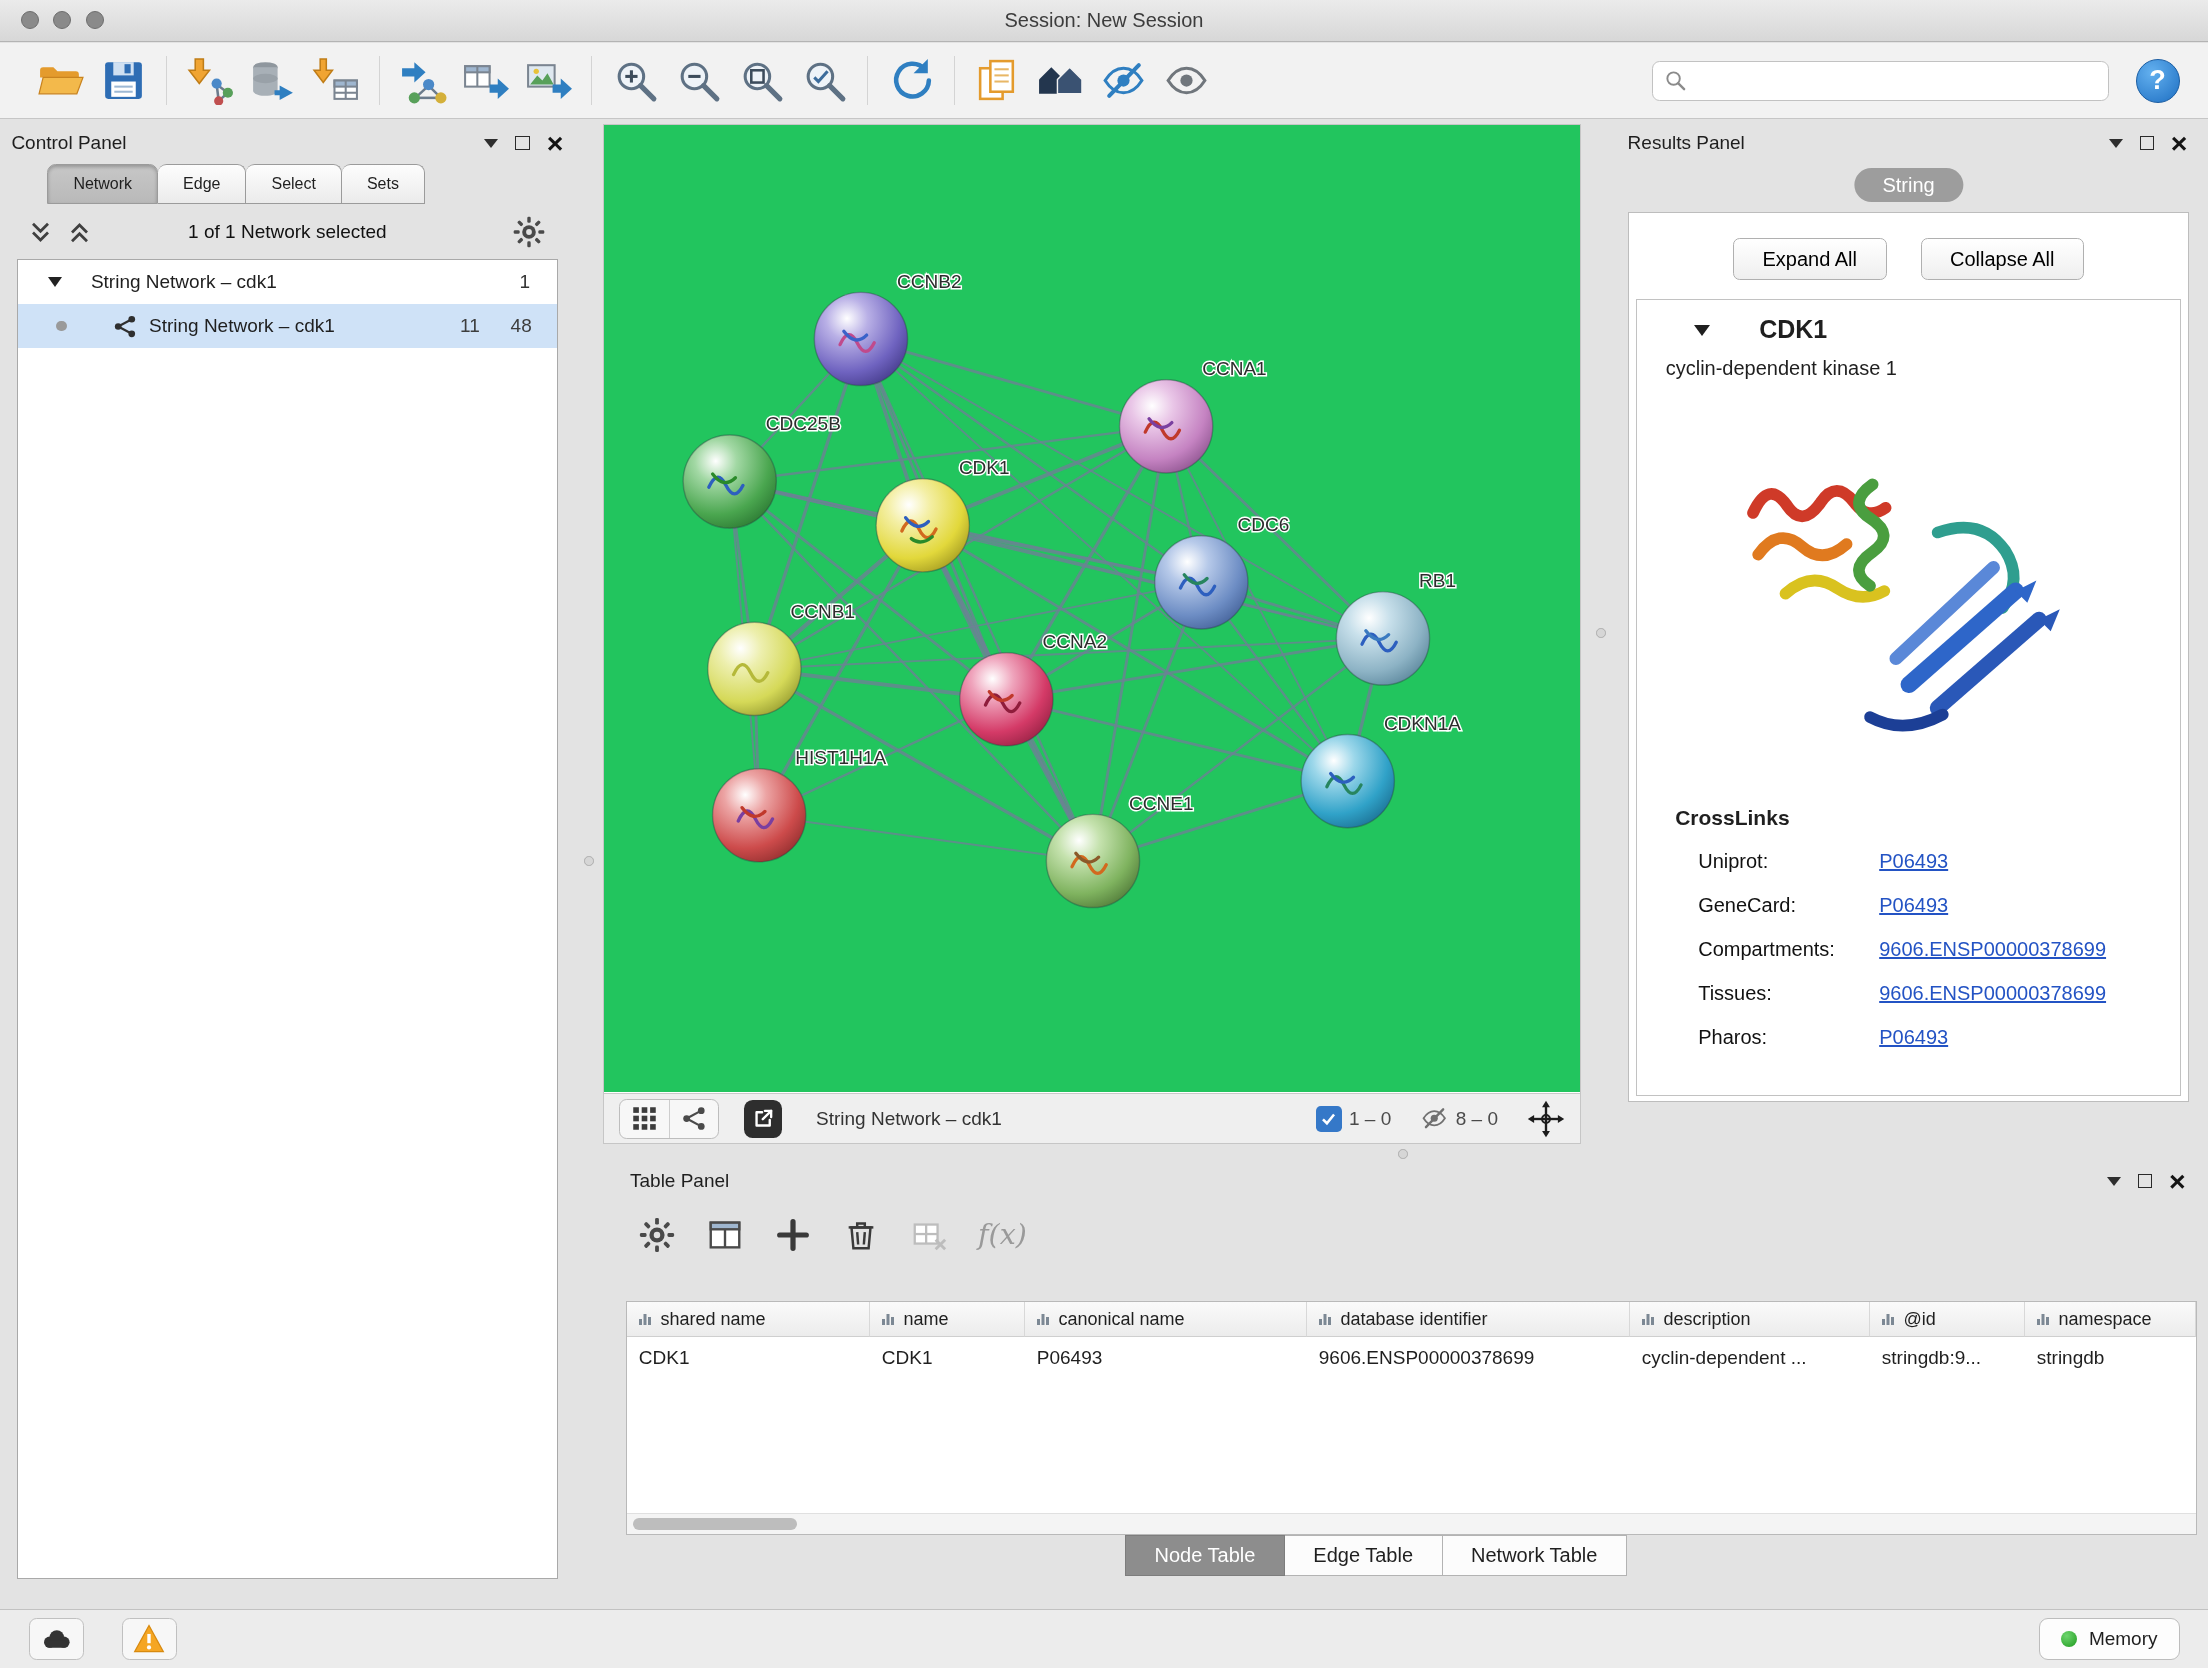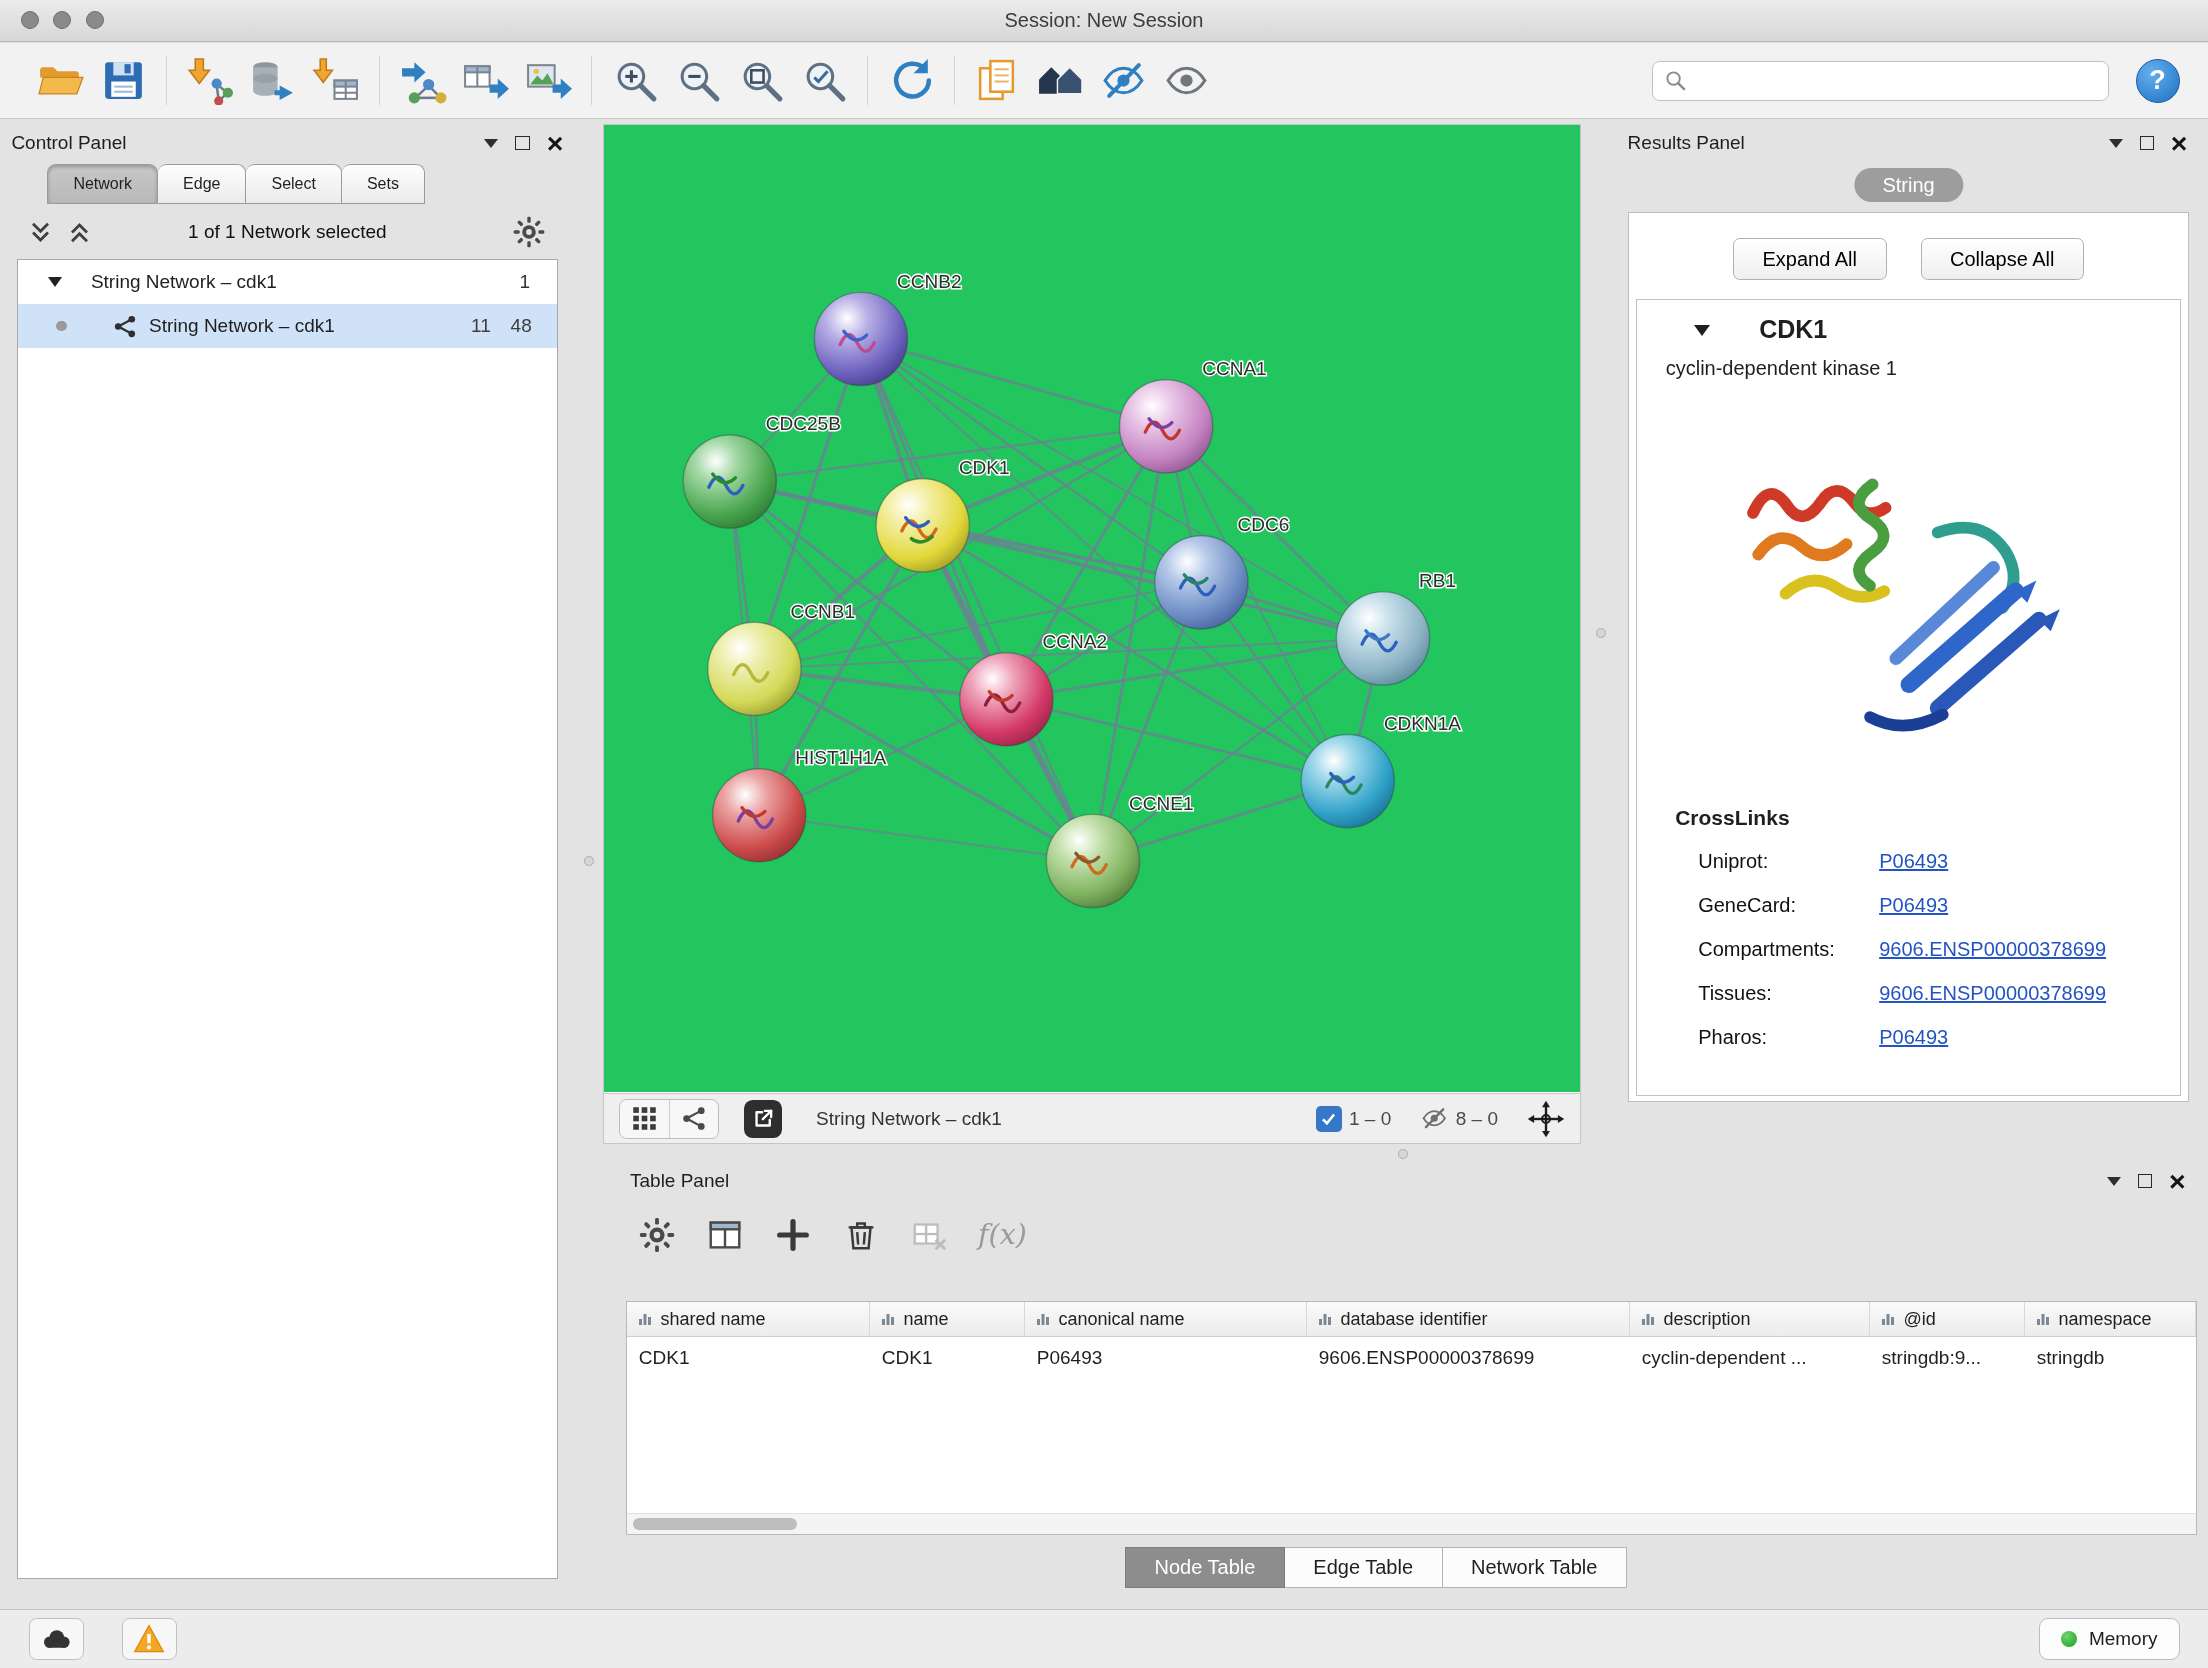--- a/index.html
+++ b/index.html
@@ -48,21 +48,21 @@
   .cp-tree { position:absolute; top:135px; left:5.7px; right:5.7px; bottom:3.8px; background:#fff; border:1px solid #a9a9a9; }
   .tree-row { display:flex; align-items:center; font-size:19px; }
   .tr-root { height:44px; padding:0 13.3px; }
   .disc { width:0; height:0; border:7.6px solid transparent; border-top:10.5px solid #222; margin:7.6px 0 0 17px; }
   .tr-root .lbl { margin-left:28.5px; }
   .tr-root .cnt { margin-left:auto; margin-right:13.3px; color:#333; }
   .tr-child { height:44px; background:#cfe2f7; }
   .bullet { width:10.5px; height:10.5px; border-radius:50%; background:#9a9a9a; margin-left:38px; }
   .shareic { width:25px; height:25px; margin-left:46px; }
   .tr-child .lbl { margin-left:11.4px; }
-  .tr-child .cnts { margin-left:auto; display:flex; gap:9px; margin-right:25px; color:#3d3d3d; }
+  .tr-child .cnts { margin-left:auto; display:flex; gap:20px; margin-right:25px; color:#3d3d3d; }
   .tr-child .cnts span { width:32px; text-align:right; }
   
   .network-area { position:absolute; left:603px; top:124px; width:978px; height:1020px;
     background:#fff; border:1px solid #c6c6c6; }
   .net-canvas { position:absolute; top:0; left:0; width:976px; height:967px; background:#22c55e; }
   .net-canvas svg { display:block; width:100%; height:100%; }
   .node-label { font-family:"Liberation Sans",sans-serif; font-size:20px; fill:#2d2d2d;
     paint-order:stroke; stroke:#ffffff; stroke-width:3px; }
   .net-bar { position:absolute; left:0; bottom:0; width:976px; height:50px; border-top:1px solid #c9c9c9;
     background:#efefef; display:flex; align-items:center; padding:0 15px; }
@@ -105,21 +105,21 @@
   .tp-table { position:absolute; top:139px; left:11.4px; right:0; height:234px; background:#fff; border:1px solid #b9b9b9; }
   .tgrid { display:grid; grid-template-columns:243px 155px 282px 323px 240px 155px 1fr; }
   .th { display:flex; align-items:center; gap:7.6px; padding:0 9.5px; height:35px; font-size:18px;
     background:linear-gradient(#fafafa,#ececec); border-right:1px solid #d8d8d8; border-bottom:1px solid #cfcfcf;
     overflow:hidden; white-space:nowrap; }
   .td { height:41px; display:flex; align-items:center; padding:0 11.4px; font-size:19px;
     overflow:hidden; white-space:nowrap; }
   .colicon { width:16px; height:16px; flex:0 0 auto; }
   .hscroll { position:absolute; left:0; right:0; bottom:0; height:21px; background:#f4f4f4; border-top:1px solid #e0e0e0; }
   .hthumb { position:absolute; left:5.7px; top:3.8px; width:164px; height:12.4px; border-radius:6.7px; background:#bdbdbd; }
-  .tp-tabs { position:absolute; bottom:4px; left:510px; display:flex;text-align:center; }
+  .tp-tabs { position:absolute; bottom:16px; left:510px; display:flex;text-align:center; }
   .tp-tab { border:1px solid #b3b3b3; border-left:none; padding:0 28.5px; height:41px; display:flex;
     align-items:center; font-size:20px; background:#fcfcfc; }
   .tp-tab:first-child { border-left:1px solid #b3b3b3; }
   .tp-tab.active { background:#8d8d8d; color:#fff; border-color:#7d7d7d; }
   
   .statusbar { position:absolute; left:0; right:0; top:1609px; height:59px; background:#ececec;
     border-top:1px solid #c2c2c2; display:flex; align-items:center; padding:0 28.5px; gap:38px; }
   .sbtn2 { width:55px; height:42px; border:1px solid #c0c0c0; border-radius:7.6px; background:#f7f7f7;
     display:flex; align-items:center; justify-content:center; }
   .mem-btn { margin-left:auto; height:42px; border:1px solid #bdbdbd; border-radius:9px; background:#fdfdfd;

